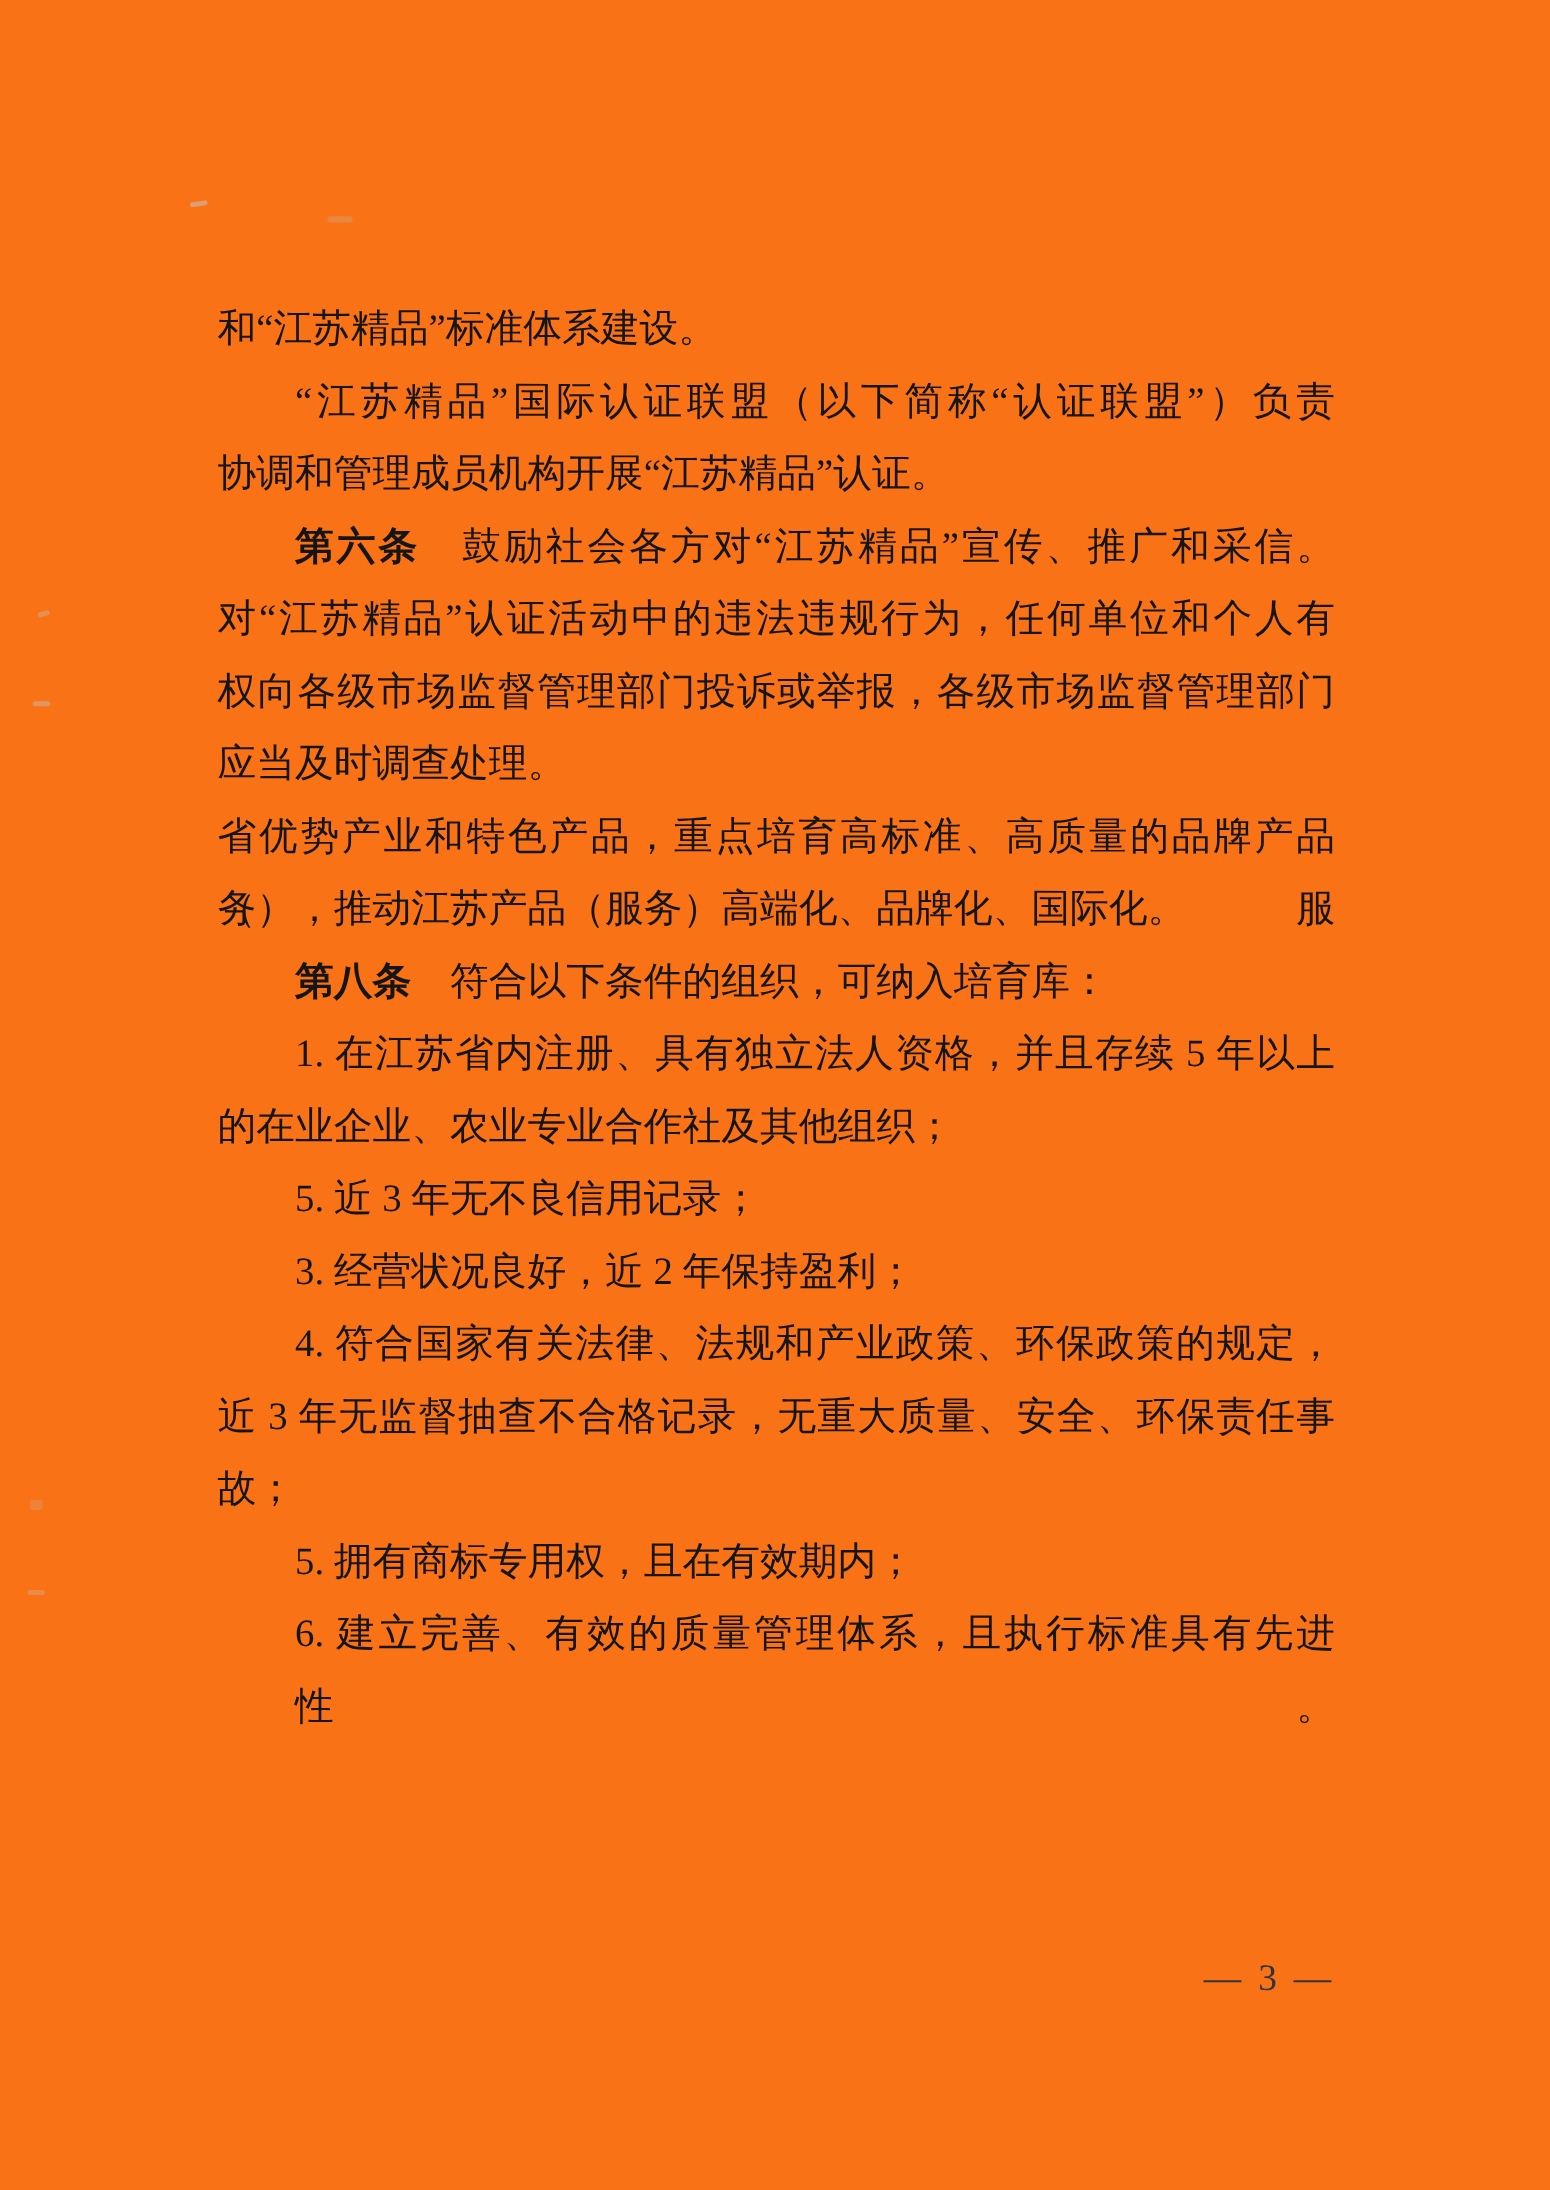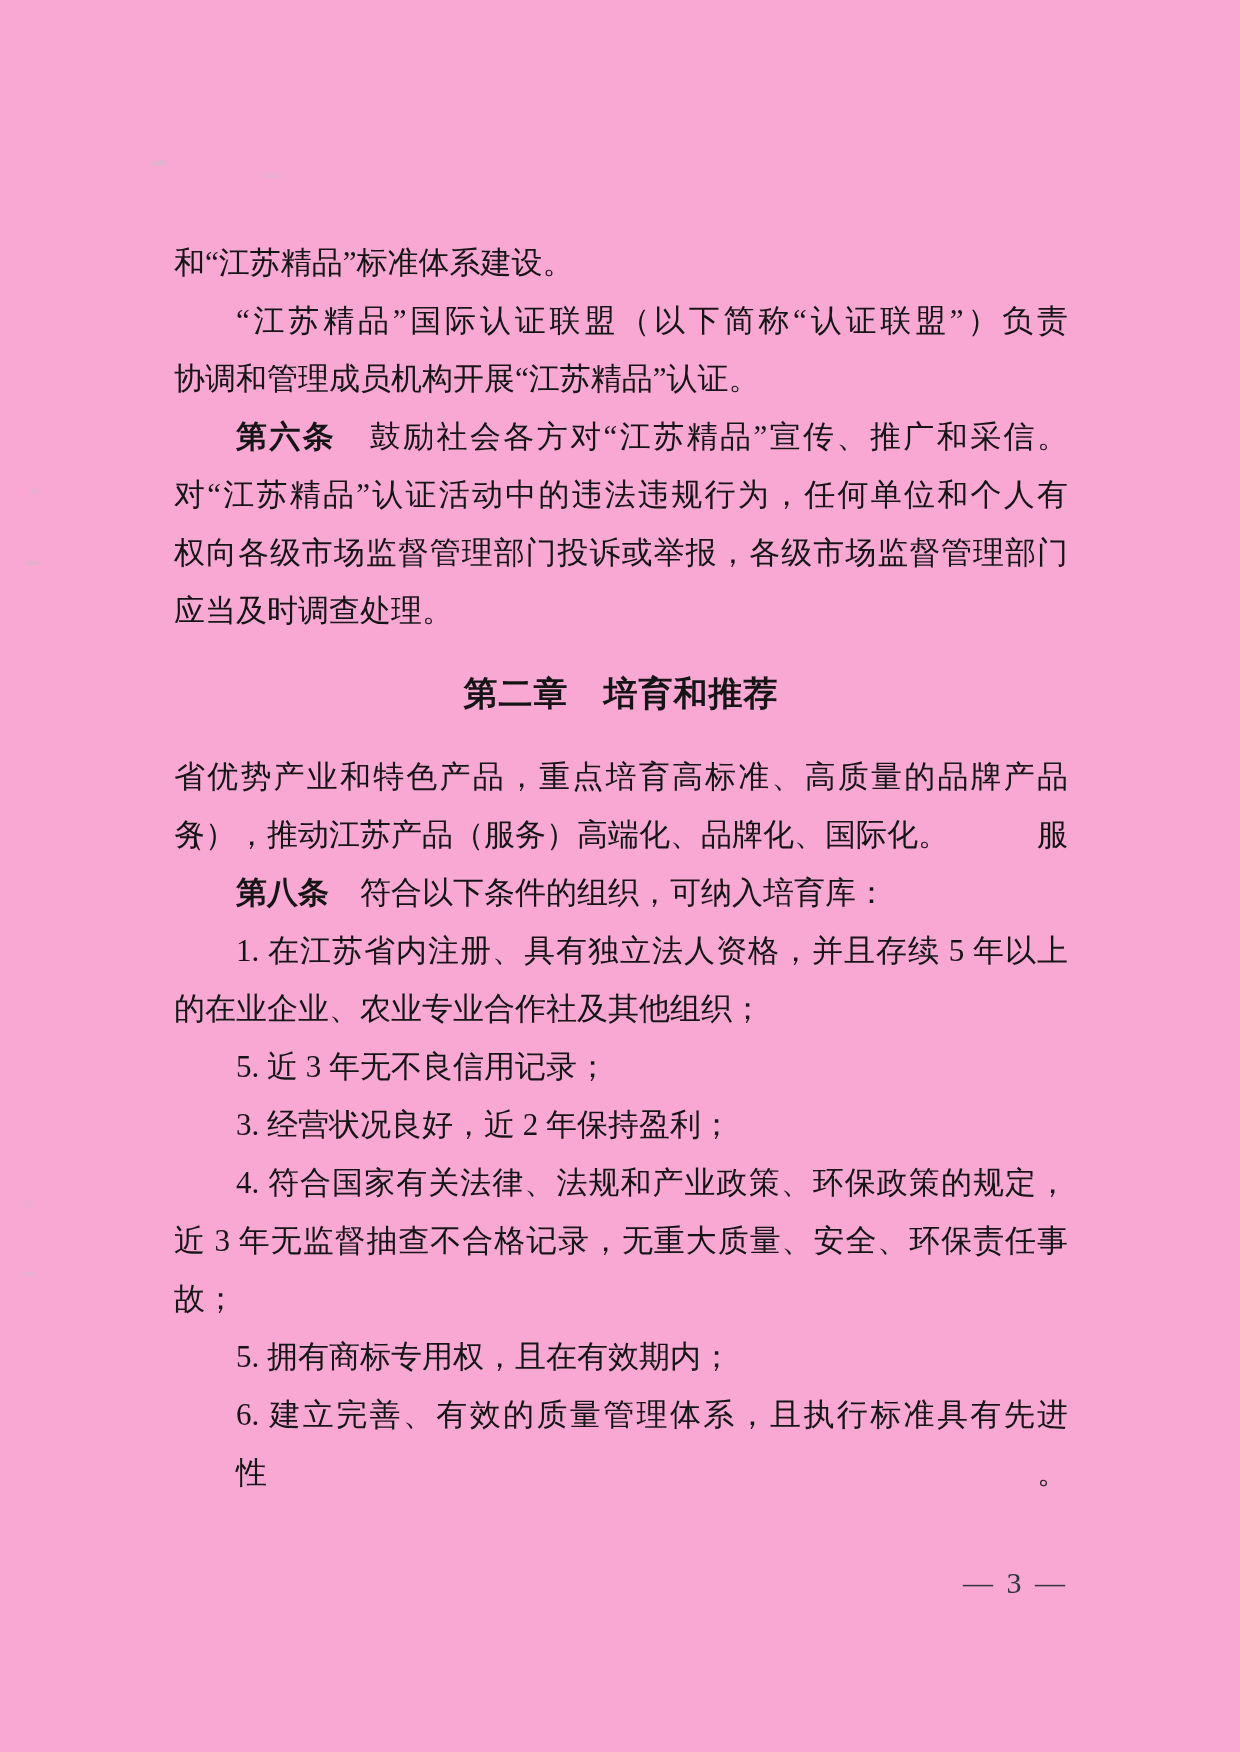--- a/index.html
+++ b/index.html
@@ -1,20 +1,20 @@
 <!DOCTYPE html>
 <html><head>
 <meta charset="utf-8">
 <style>
   html, body { margin: 0; padding: 0; background: #ffffff; }
   .page {
     position: relative;
     width: 1240px;
     height: 1752px;
-    background: #f9a8d4;
+    background: #f97316;
     overflow: hidden;
     font-family: "Liberation Serif", "DejaVu Serif", serif;
   }
   .doc-body {
     position: absolute;
     left: 174px;
     top: 234px;
     width: 894px;
     color: #151515;
     font-size: 31px;
@@ -75,21 +75,20 @@
   <div class="artifact art-6"></div>
 
   <div class="doc-body">
       <div class="line a-left"><span class="reg">和“江苏精品”标准体系建设。</span></div>
       <div class="line a-justify indent"><span class="reg">“江苏精品”国际认证联盟（以下简称“认证联盟”）负责</span></div>
       <div class="line a-left"><span class="reg">协调和管理成员机构开展“江苏精品”认证。</span></div>
       <div class="line a-justify indent"><span class="bold">第六条</span><span class="reg">　鼓励社会各方对“江苏精品”宣传、推广和采信。</span></div>
       <div class="line a-justify"><span class="reg">对“江苏精品”认证活动中的违法违规行为，任何单位和个人有</span></div>
       <div class="line a-justify"><span class="reg">权向各级市场监督管理部门投诉或举报，各级市场监督管理部门</span></div>
       <div class="line a-left"><span class="reg">应当及时调查处理。</span></div>
-      <div class="line a-center chapter"><span class="bold">第二章　培育和推荐</span></div>
       <div class="line a-justify"><span class="reg">省优势产业和特色产品，重点培育高标准、高质量的品牌产品（服</span></div>
       <div class="line a-left"><span class="reg">务），推动江苏产品（服务）高端化、品牌化、国际化。</span></div>
       <div class="line a-left indent"><span class="bold">第八条</span><span class="reg">　符合以下条件的组织，可纳入培育库：</span></div>
       <div class="line a-justify indent"><span class="reg">1. 在江苏省内注册、具有独立法人资格，并且存续 5 年以上</span></div>
       <div class="line a-left"><span class="reg">的在业企业、农业专业合作社及其他组织；</span></div>
       <div class="line a-left indent"><span class="reg">5. 近 3 年无不良信用记录；</span></div>
       <div class="line a-left indent"><span class="reg">3. 经营状况良好，近 2 年保持盈利；</span></div>
       <div class="line a-justify indent"><span class="reg">4. 符合国家有关法律、法规和产业政策、环保政策的规定，</span></div>
       <div class="line a-justify"><span class="reg">近 3 年无监督抽查不合格记录，无重大质量、安全、环保责任事</span></div>
       <div class="line a-left"><span class="reg">故；</span></div>

